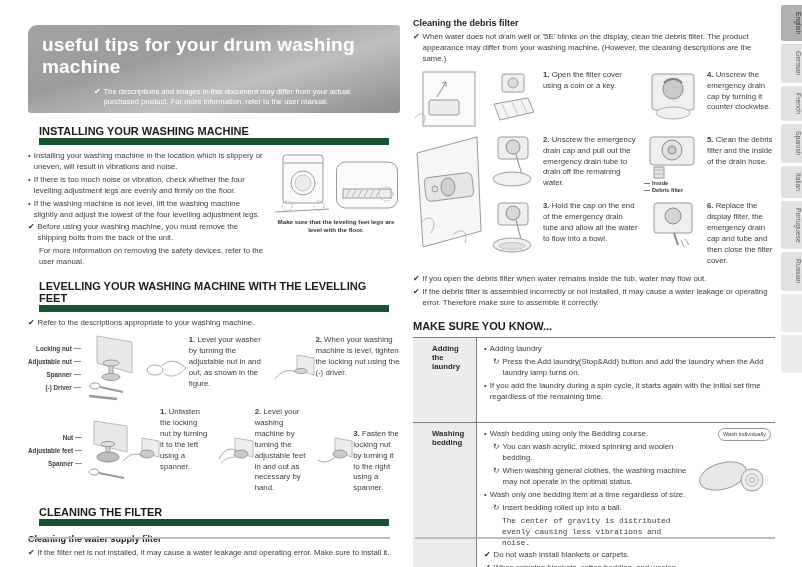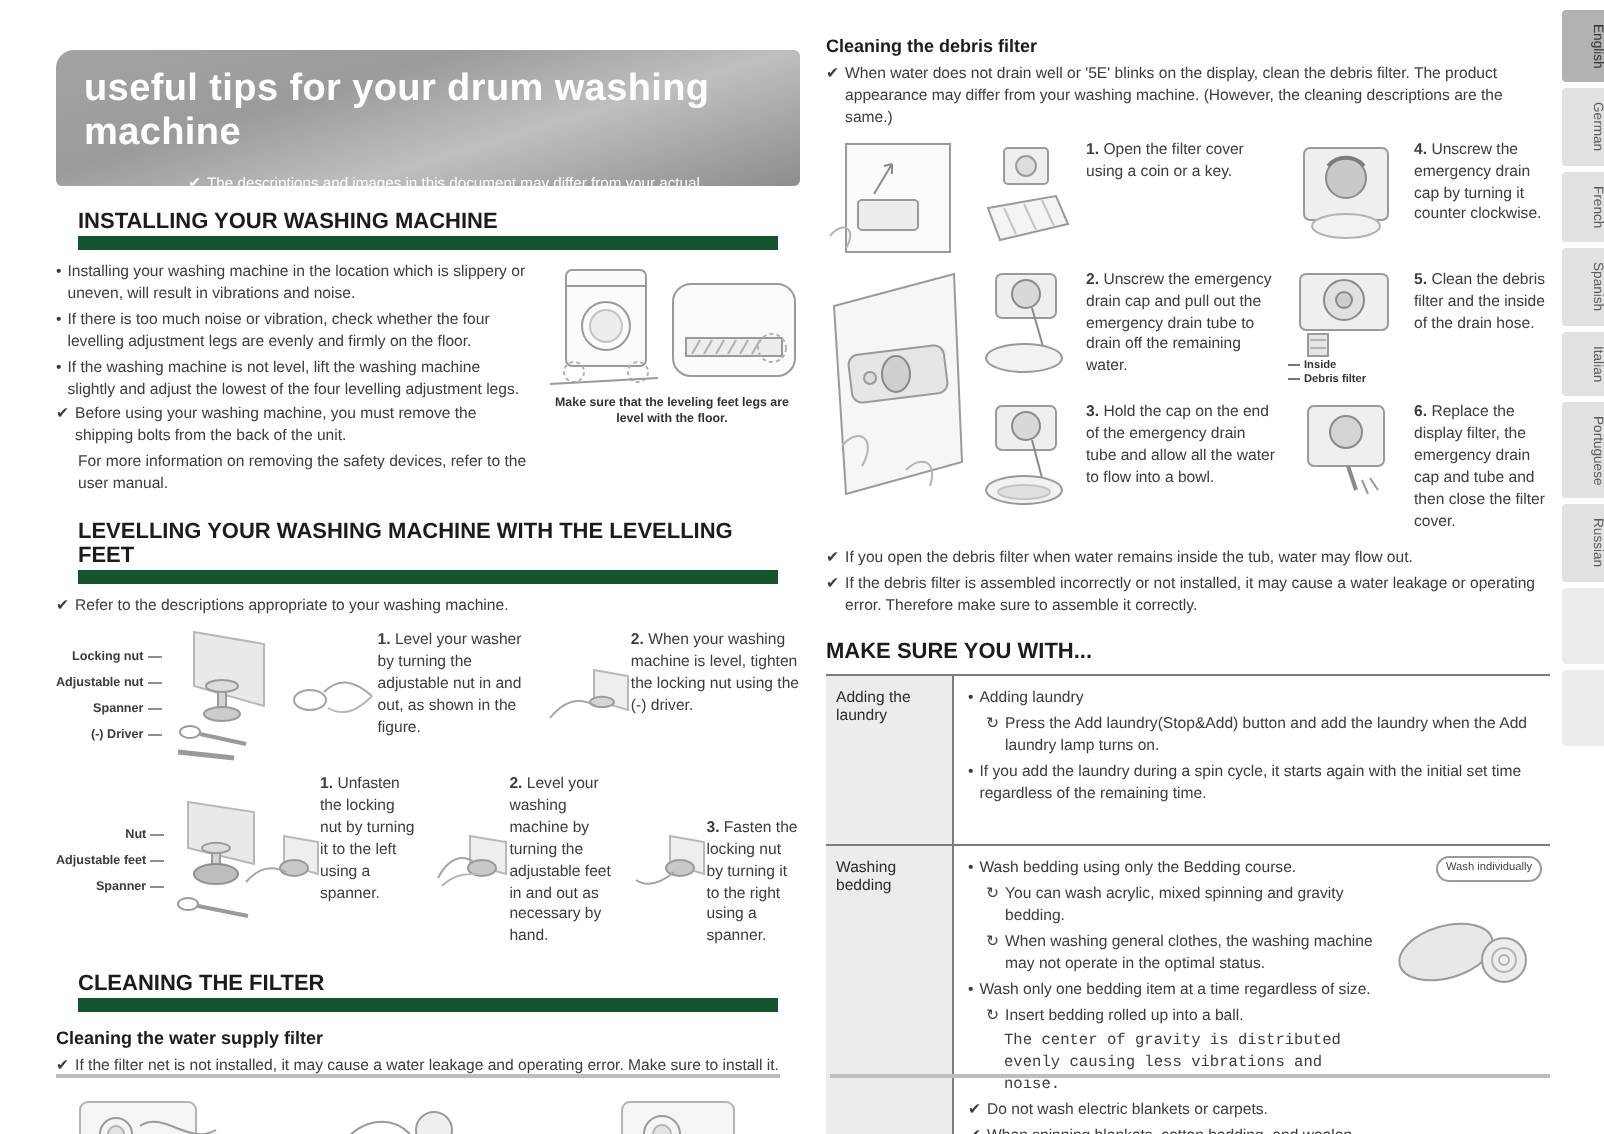--- a/index.html
+++ b/index.html
@@ -2,21 +2,21 @@
 <html><head>
 <meta charset="utf-8">
 <style>
   html,body{margin:0;padding:0;}
   body{width:802px;height:567px;background:#ffffff;overflow:hidden;position:relative;
        font-family:"Liberation Sans",sans-serif;color:#3c3c3c;}
   .col-left{position:absolute;left:28px;top:25px;width:372px;}
   .col-right{position:absolute;left:413px;top:18px;width:362px;}
 
   
-  .banner{height:68px;border-radius:9px 3px 3px 3px;box-sizing:border-box;padding:9px 14px 6px;
+  .banner{height:88px;border-radius:9px 3px 3px 3px;box-sizing:border-box;padding:9px 14px 6px;
           background:linear-gradient(163deg,#a3a3a3 0%,#9b9b9b 34%,#bfbfbf 62%,#8d8d8d 100%);color:#fff;}
   .banner-title{font-size:19px;font-weight:bold;letter-spacing:.2px;}
   .banner-note{margin-top:9px;margin-left:auto;width:292px;font-size:7.6px;line-height:1.35;text-align:left;display:flex;gap:3px;}
 
   
   .h1{font-size:11px;font-weight:bold;color:#1c1c1c;border-bottom:7px solid #14532d;padding-bottom:1px;margin:12px 11px 6px;}
   .h1.norule{border-bottom:none;padding-bottom:0;margin:12px 0 5px;}
   .h2{font-size:9px;font-weight:bold;color:#1c1c1c;margin:8px 0 4px;}
 
   .t{font-size:7.8px;line-height:1.4;color:#3c3c3c;}
@@ -58,21 +58,21 @@
   .gC2{grid-column:4;grid-row:2;position:relative;} .gT5{grid-column:5;grid-row:2;}
   .gB3{grid-column:2;grid-row:3;} .gT3{grid-column:3;grid-row:3;} .gC3{grid-column:4;grid-row:3;} .gT6{grid-column:5;grid-row:3;}
   .flabels{margin-top:1px;}
   .flab{font-size:5.6px;font-weight:bold;color:#333;line-height:1.3;}
   .flab::before{content:"";display:inline-block;width:6px;border-top:1px solid #777;vertical-align:middle;margin-right:2px;}
 
   
   .know{border-top:1px solid #7d7d7d;border-bottom:2px solid #b3b3b3;margin-top:3px;}
   .krow{display:grid;grid-template-columns:64px 1fr;border-bottom:1px solid #7d7d7d;}
   .krow:last-child{border-bottom:none;}
-  .ktitle{background:#ececec;border-right:1px solid #7d7d7d;padding:6px 5px;font-weight:normal;font-size:7.8px;color:#2c2c2c;}
+  .ktitle{background:#ececec;border-right:1px solid #7d7d7d;padding:6px 19px;font-weight:bold;font-size:7.8px;color:#2c2c2c;}
   .kbody{padding:6px 7px;position:relative;}
   .kbody.minh1{min-height:72px;} .kbody.minh2{min-height:118px;padding-right:84px;}
   .bedfig{position:absolute;right:4px;top:5px;width:76px;height:66px;}
   .bubble{position:absolute;right:0;top:0;background:#fff;border:1px solid #9a9a9a;border-radius:9px;
           font-size:5.6px;line-height:1.2;padding:2px 4px;text-align:center;color:#444;z-index:2;}
   .bedfig svg{position:absolute;left:0;bottom:0;}
 
   
   .footline{position:absolute;top:537px;height:2px;background:#bdbdbd;}
   .fl-left{left:28px;width:362px;}
@@ -390,21 +390,21 @@
     <div class="chk t">
       <span class="g">✔</span>
       <span>If you open the debris filter when water remains inside the tub, water may flow out.</span>
     </div>
     <div class="chk t">
       <span class="g">✔</span>
       <span>If the debris filter is assembled incorrectly or not installed, it may cause a water leakage or operating error. Therefore make sure to assemble it correctly.</span>
     </div>
   </div>
 
-  <div class="h1 norule">MAKE SURE YOU WITH...</div>
+  <div class="h1 norule">MAKE SURE YOU KNOW...</div>
 
   <div class="know">
     <div class="krow">
       <div class="ktitle">Adding the laundry</div>
       <div class="kbody t minh1">
         <div class="bl">
             <span class="g">•</span>
             <span>Adding laundry</span>
           </div>
         <div class="arl">
@@ -419,38 +419,38 @@
     </div>
     <div class="krow">
       <div class="ktitle">Washing bedding</div>
       <div class="kbody t minh2">
         <div class="bl">
             <span class="g">•</span>
             <span>Wash bedding using only the Bedding course.</span>
           </div>
         <div class="arl">
             <span class="g">↻</span>
-            <span>You can wash acrylic, mixed spinning and gravity bedding.</span>
+            <span>You can wash acrylic, mixed spinning and woolen bedding.</span>
           </div>
         <div class="arl">
             <span class="g">↻</span>
             <span>When washing general clothes, the washing machine may not operate in the optimal status.</span>
           </div>
         <div class="bl">
             <span class="g">•</span>
             <span>Wash only one bedding item at a time regardless of size.</span>
           </div>
         <div class="arl">
             <span class="g">↻</span>
             <span>Insert bedding rolled up into a ball.</span>
           </div>
         <div class="pl">The center of gravity is distributed evenly causing less vibrations and noise.</div>
         <div class="chk">
             <span class="g">✔</span>
-            <span>Do not wash electric blankets or carpets.</span>
+            <span>Do not wash install blankets or carpets.</span>
           </div>
         <div class="chk">
             <span class="g">✔</span>
             <span>When spinning blankets, cotton bedding, and woolen bedding, too much noise and vibrations may occur and the wash cannot be completed as spinning is not performed.</span>
           </div>
         <div class="bedfig">
           <div class="bubble">Wash individually</div>
           <svg width="76" height="46" viewBox="0 0 76 46">
             <ellipse cx="28" cy="28" rx="24" ry="13" transform="rotate(-16 28 28)" fill="#e8e8e8" stroke="#9a9a9a"></ellipse>
             <circle cx="57" cy="32" r="11" fill="#ececec" stroke="#9a9a9a"></circle>

